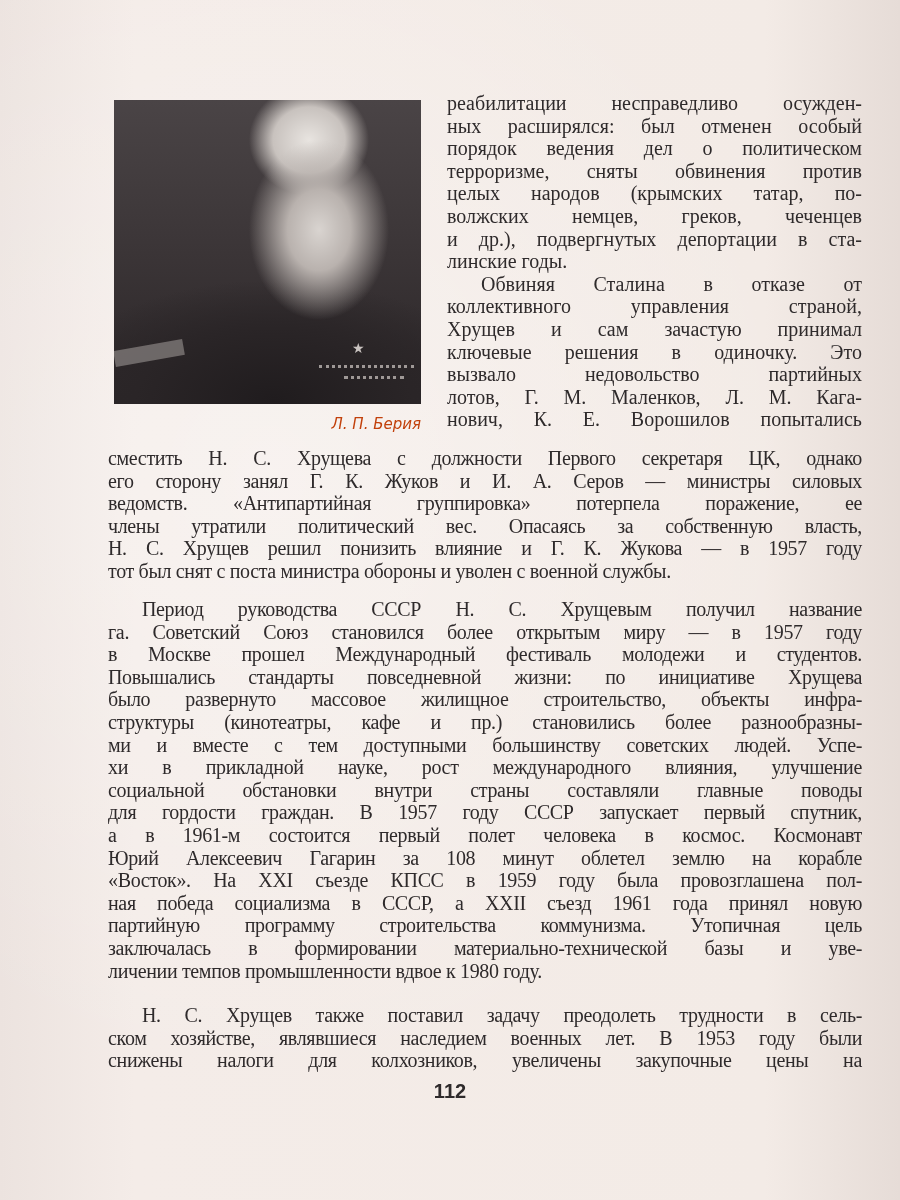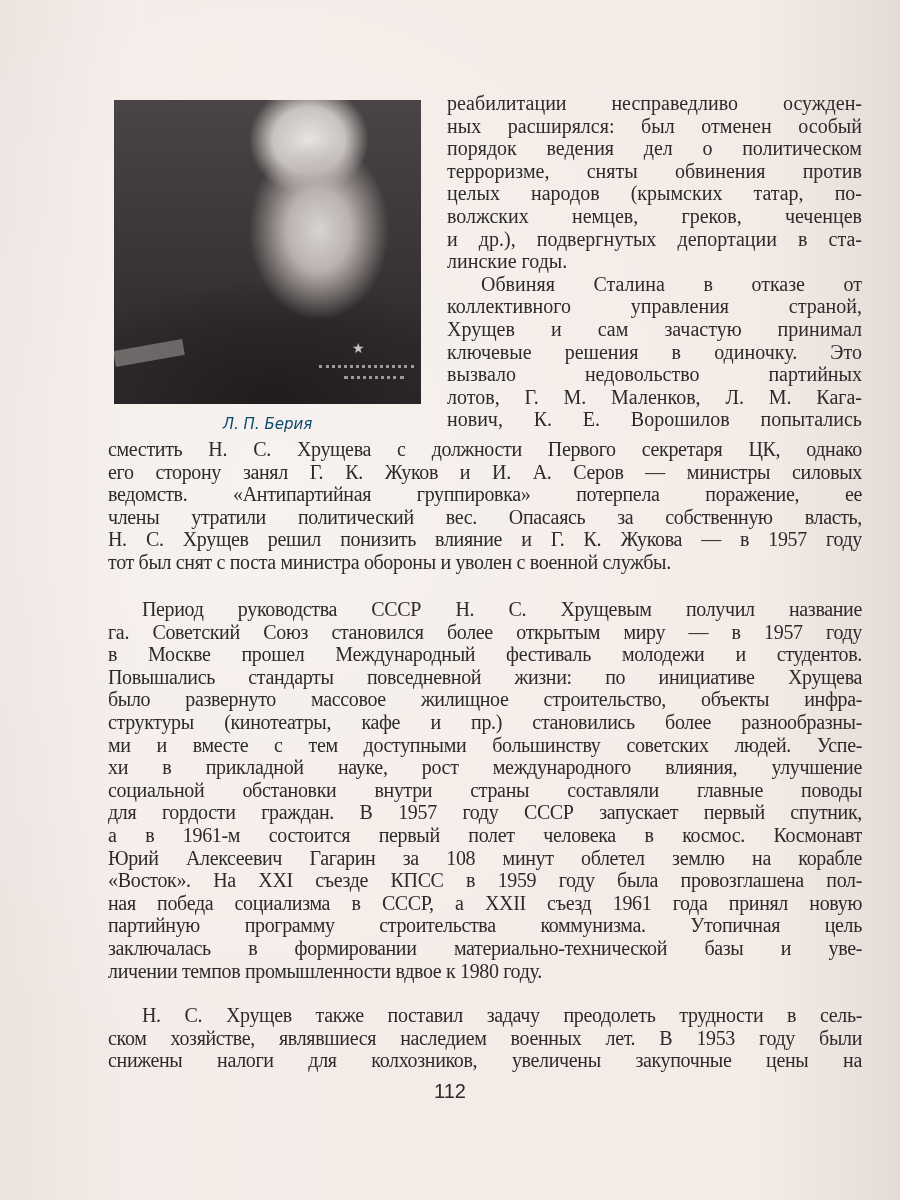--- a/index.html
+++ b/index.html
@@ -35,39 +35,39 @@
   .photo .ribbons {
     position: absolute; left: 205px; top: 265px; width: 95px; height: 3px;
     border-top: 3px dotted #bdb6b3; opacity: 0.8;
   }
   .photo .ribbons2 {
     position: absolute; left: 230px; top: 276px; width: 60px; height: 3px;
     border-top: 3px dotted #bdb6b3; opacity: 0.8;
   }
   .caption {
     position: absolute; left: 114px; width: 307px; top: 415px;
-    text-align: center; font-family: "DejaVu Sans", sans-serif;
-    font-style: italic; font-size: 15px; color: #0c4a6e;
+    text-align: right; font-family: "DejaVu Sans", sans-serif;
+    font-style: italic; font-size: 15px; color: #c2410c;
   }
   .col-right {
     position: absolute; left: 447px; width: 415px; top: 92px;
     font-size: 20px; line-height: 22.6px; text-align: justify;
   }
   .full {
     position: absolute; left: 108px; width: 754px;
     font-size: 20px; line-height: 22.6px; text-align: justify;
     font-family: "Liberation Serif", serif;
   }
   .line { display: block; white-space: nowrap; text-align-last: justify; text-align: justify; }
   .line.last { text-align-last: left; }
   .indent { padding-left: 34px; }
   .narrow { font-stretch: condensed; letter-spacing: -0.35px; }
   .page-number {
     position: absolute; left: 0; width: 900px; top: 1080px; text-align: center;
-    font-family: "Liberation Sans", sans-serif; font-weight: normal; font-size: 20px; color: #2e2a2b;
+    font-family: "Liberation Sans", sans-serif; font-weight: bold; font-size: 20px; color: #2e2a2b;
   }
 </style>
 </head>
 <body>
 
 <div class="page-bg"></div>
 
 <div class="photo">
   <div class="shoulder-left"></div>
   <div class="star">★</div>
@@ -87,21 +87,21 @@
   <span class="line last">линские годы.</span>
   <span class="line indent">Обвиняя Сталина в отказе от</span>
   <span class="line">коллективного управления страной,</span>
   <span class="line">Хрущев и сам зачастую принимал</span>
   <span class="line">ключевые решения в одиночку. Это</span>
   <span class="line">вызвало недовольство партийных</span>
   <span class="line">лотов, Г. М. Маленков, Л. М. Кага-</span>
   <span class="line">нович, К. Е. Ворошилов попытались</span>
 </div>
 
-<div class="full" style="top: 438px;">
+<div class="full" style="top: 447px;">
   <span class="line narrow">сместить Н. С. Хрущева с должности Первого секретаря ЦК, однако</span>
   <span class="line narrow">его сторону занял Г. К. Жуков и И. А. Серов — министры силовых</span>
   <span class="line narrow">ведомств. «Антипартийная группировка» потерпела поражение, ее</span>
   <span class="line narrow">члены утратили политический вес. Опасаясь за собственную власть,</span>
   <span class="line narrow">Н. С. Хрущев решил понизить влияние и Г. К. Жукова — в 1957 году</span>
   <span class="line narrow last">тот был снят с поста министра обороны и уволен с военной службы.</span>
 </div>
 
 <div class="full" style="top: 598px;">
   <span class="line narrow indent">Период руководства СССР Н. С. Хрущевым получил название</span>

